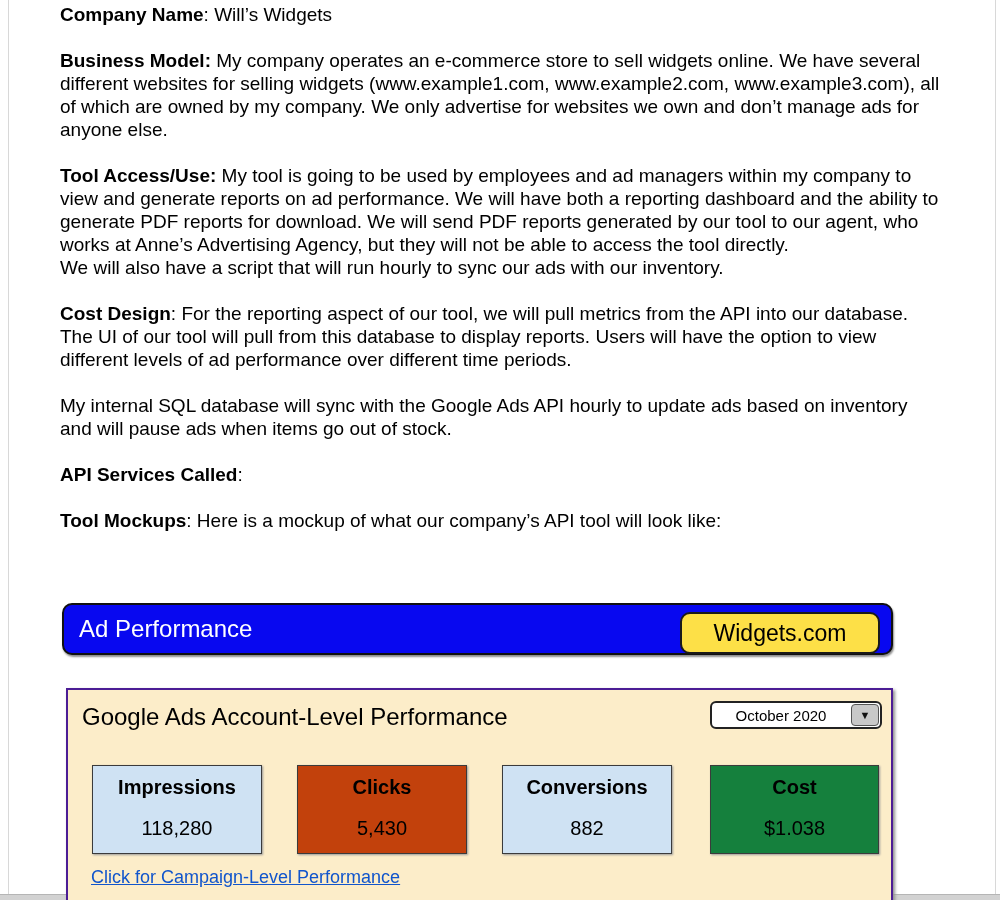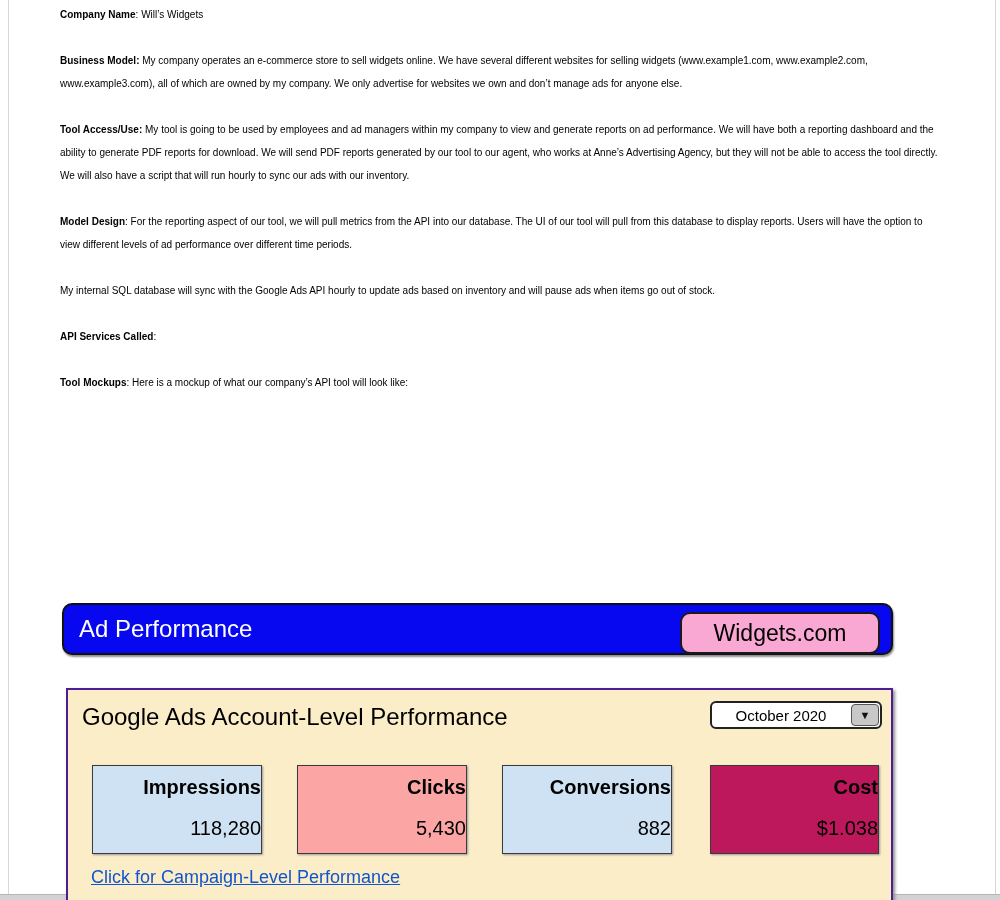--- a/index.html
+++ b/index.html
@@ -15,42 +15,42 @@
   .page-edge { position: absolute; top: 0; width: 1px; height: 894px; background: #d8d8d8; }
   .page-edge.left { left: 8px; }
   .page-edge.right { left: 995px; }
   .page-break-strip {
     position: absolute; left: 0; top: 894px; width: 1000px; height: 6px;
     background: #d2d2d2; border-top: 1px solid #b5b5b5;
   }
   
   .doc {
     position: absolute; left: 60px; top: 3px; width: 882px;
-    font-size: 10px; line-height: 23px;
+    font-size: 19px; line-height: 23px;
   }
   .doc p { margin: 23px 0 0; }
   .doc p:first-child { margin-top: 0; }
   .doc b { font-weight: bold; }
   .doc ul { margin: 0; padding-left: 60px; }
   .doc li { line-height: 23px; }
   a.link { color: #1155cc; text-decoration: underline; cursor: pointer; }
   
   .banner {
     position: absolute; left: 62px; top: 603px; width: 831px; height: 52px;
     background: #0808f0;
     border: 2px solid #111111; border-radius: 10px;
     box-shadow: 1px 2px 2px rgba(0,0,0,0.45);
   }
   .banner-title {
     position: absolute; left: 15px; top: 50%; transform: translateY(-50%);
     color: #ffffff; font-size: 24px;
   }
   .site-button {
     position: absolute; right: 11px; top: 7px; width: 200px; height: 42px;
-    background: #f9a8d4; border: 2px solid #1a1a1a; border-radius: 10px;
+    background: #fde047; border: 2px solid #1a1a1a; border-radius: 10px;
     display: flex; align-items: center; justify-content: center;
     font-size: 23px; color: #000000; cursor: pointer;
   }
   
   .panel {
     position: absolute; left: 66px; top: 688px; width: 827px; height: 255px;
     background: #fcedc9;
     border: 2px solid #4c1d95;
     box-shadow: 2px 2px 3px #8f8f8f;
   }
@@ -72,21 +72,21 @@
   .dropdown-arrow-button {
     position: absolute; right: 1px; top: 1px; bottom: 1px; width: 28px;
     background: #c8c8c8; border: 1px solid #555555; border-radius: 4px;
     display: flex; align-items: center; justify-content: center;
     font-size: 11px; color: #111111; cursor: pointer;
   }
   .metric-card {
     position: absolute; top: 75px; height: 89px; width: 170px;
     background: #cfe2f3; border: 1.5px solid #3b3b3b;
     box-shadow: 1px 1px 2px #9a9a9a;
-    display: flex; flex-direction: column; align-items: flex-end;
+    display: flex; flex-direction: column; align-items: center;
     justify-content: space-between; padding: 10px 0 13px;
   }
   .metric-card.c1 { left: 24px; }
   .metric-card.c2 { left: 229px; }
   .metric-card.c3 { left: 434px; }
   .metric-card.c4 { left: 642px; width: 169px; }
   .metric-label { font-size: 20px; font-weight: bold; }
   .metric-value { font-size: 20px; }
   .campaign-link {
     position: absolute; left: 23px; top: 177px; font-size: 18px;
@@ -99,21 +99,21 @@
 <div class="page-edge right"></div>
 <div class="page-break-strip"></div>
 
 <div class="doc">
   <p><b>Company Name</b><span>: Will’s Widgets</span></p>
 
   <p><b>Business Model:</b><span> My company operates an e-commerce store to sell widgets online. We have several different websites for selling widgets (www.example1.com, www.example2.com, www.example3.com), all of which are owned by my company. We only advertise for websites we own and don’t manage ads for anyone else.</span></p>
 
   <p><b>Tool Access/Use:</b><span> My tool is going to be used by employees and ad managers within my company to view and generate reports on ad performance. We will have both a reporting dashboard and the ability to generate PDF reports for download. We will send PDF reports generated by our tool to our agent, who works at Anne’s Advertising Agency, but they will not be able to access the tool directly.</span><br><span>We will also have a script that will run hourly to sync our ads with our inventory.</span></p>
 
-  <p><b>Model Design</b><span>: For the reporting aspect of our tool, we will pull metrics from the API into our database. The UI of our tool will pull from this database to display reports. Users will have the option to view different levels of ad performance over different time periods.</span></p>
+  <p><b>Cost Design</b><span>: For the reporting aspect of our tool, we will pull metrics from the API into our database. The UI of our tool will pull from this database to display reports. Users will have the option to view different levels of ad performance over different time periods.</span></p>
 
   <p><span>My internal SQL database will sync with the Google Ads API hourly to update ads based on inventory and will pause ads when items go out of stock.</span></p>
 
   <p><b>API Services Called</b><span>:</span></p>
 
 
   <p><b>Tool Mockups</b><span>: Here is a mockup of what our company’s API tool will look like:</span></p>
 </div>
 
 <div class="banner" style="background: rgb(8, 8, 240);">
@@ -130,27 +130,27 @@
     <span class="dropdown-value">October 2020</span>
     <span class="dropdown-arrow-button">
         <span>▼</span>
       </span>
   </div>
 
   <div class="metric-card c1" style="background: rgb(207, 226, 243);">
     <span class="metric-label">Impressions</span>
     <span class="metric-value">118,280</span>
   </div>
-  <div class="metric-card c2" style="background: #fca5a5;">
+  <div class="metric-card c2" style="background: #c2410c;">
     <span class="metric-label">Clicks</span>
     <span class="metric-value">5,430</span>
   </div>
   <div class="metric-card c3" style="background: rgb(207, 226, 243);">
     <span class="metric-label">Conversions</span>
     <span class="metric-value">882</span>
   </div>
-  <div class="metric-card c4" style="background: #be185d;">
+  <div class="metric-card c4" style="background: #15803d;">
     <span class="metric-label">Cost</span>
     <span class="metric-value">$1.038</span>
   </div>
 
   <a class="link campaign-link" style="color: rgb(17, 85, 204);">Click for Campaign-Level Performance</a>
 </div>
 
 </body></html>

